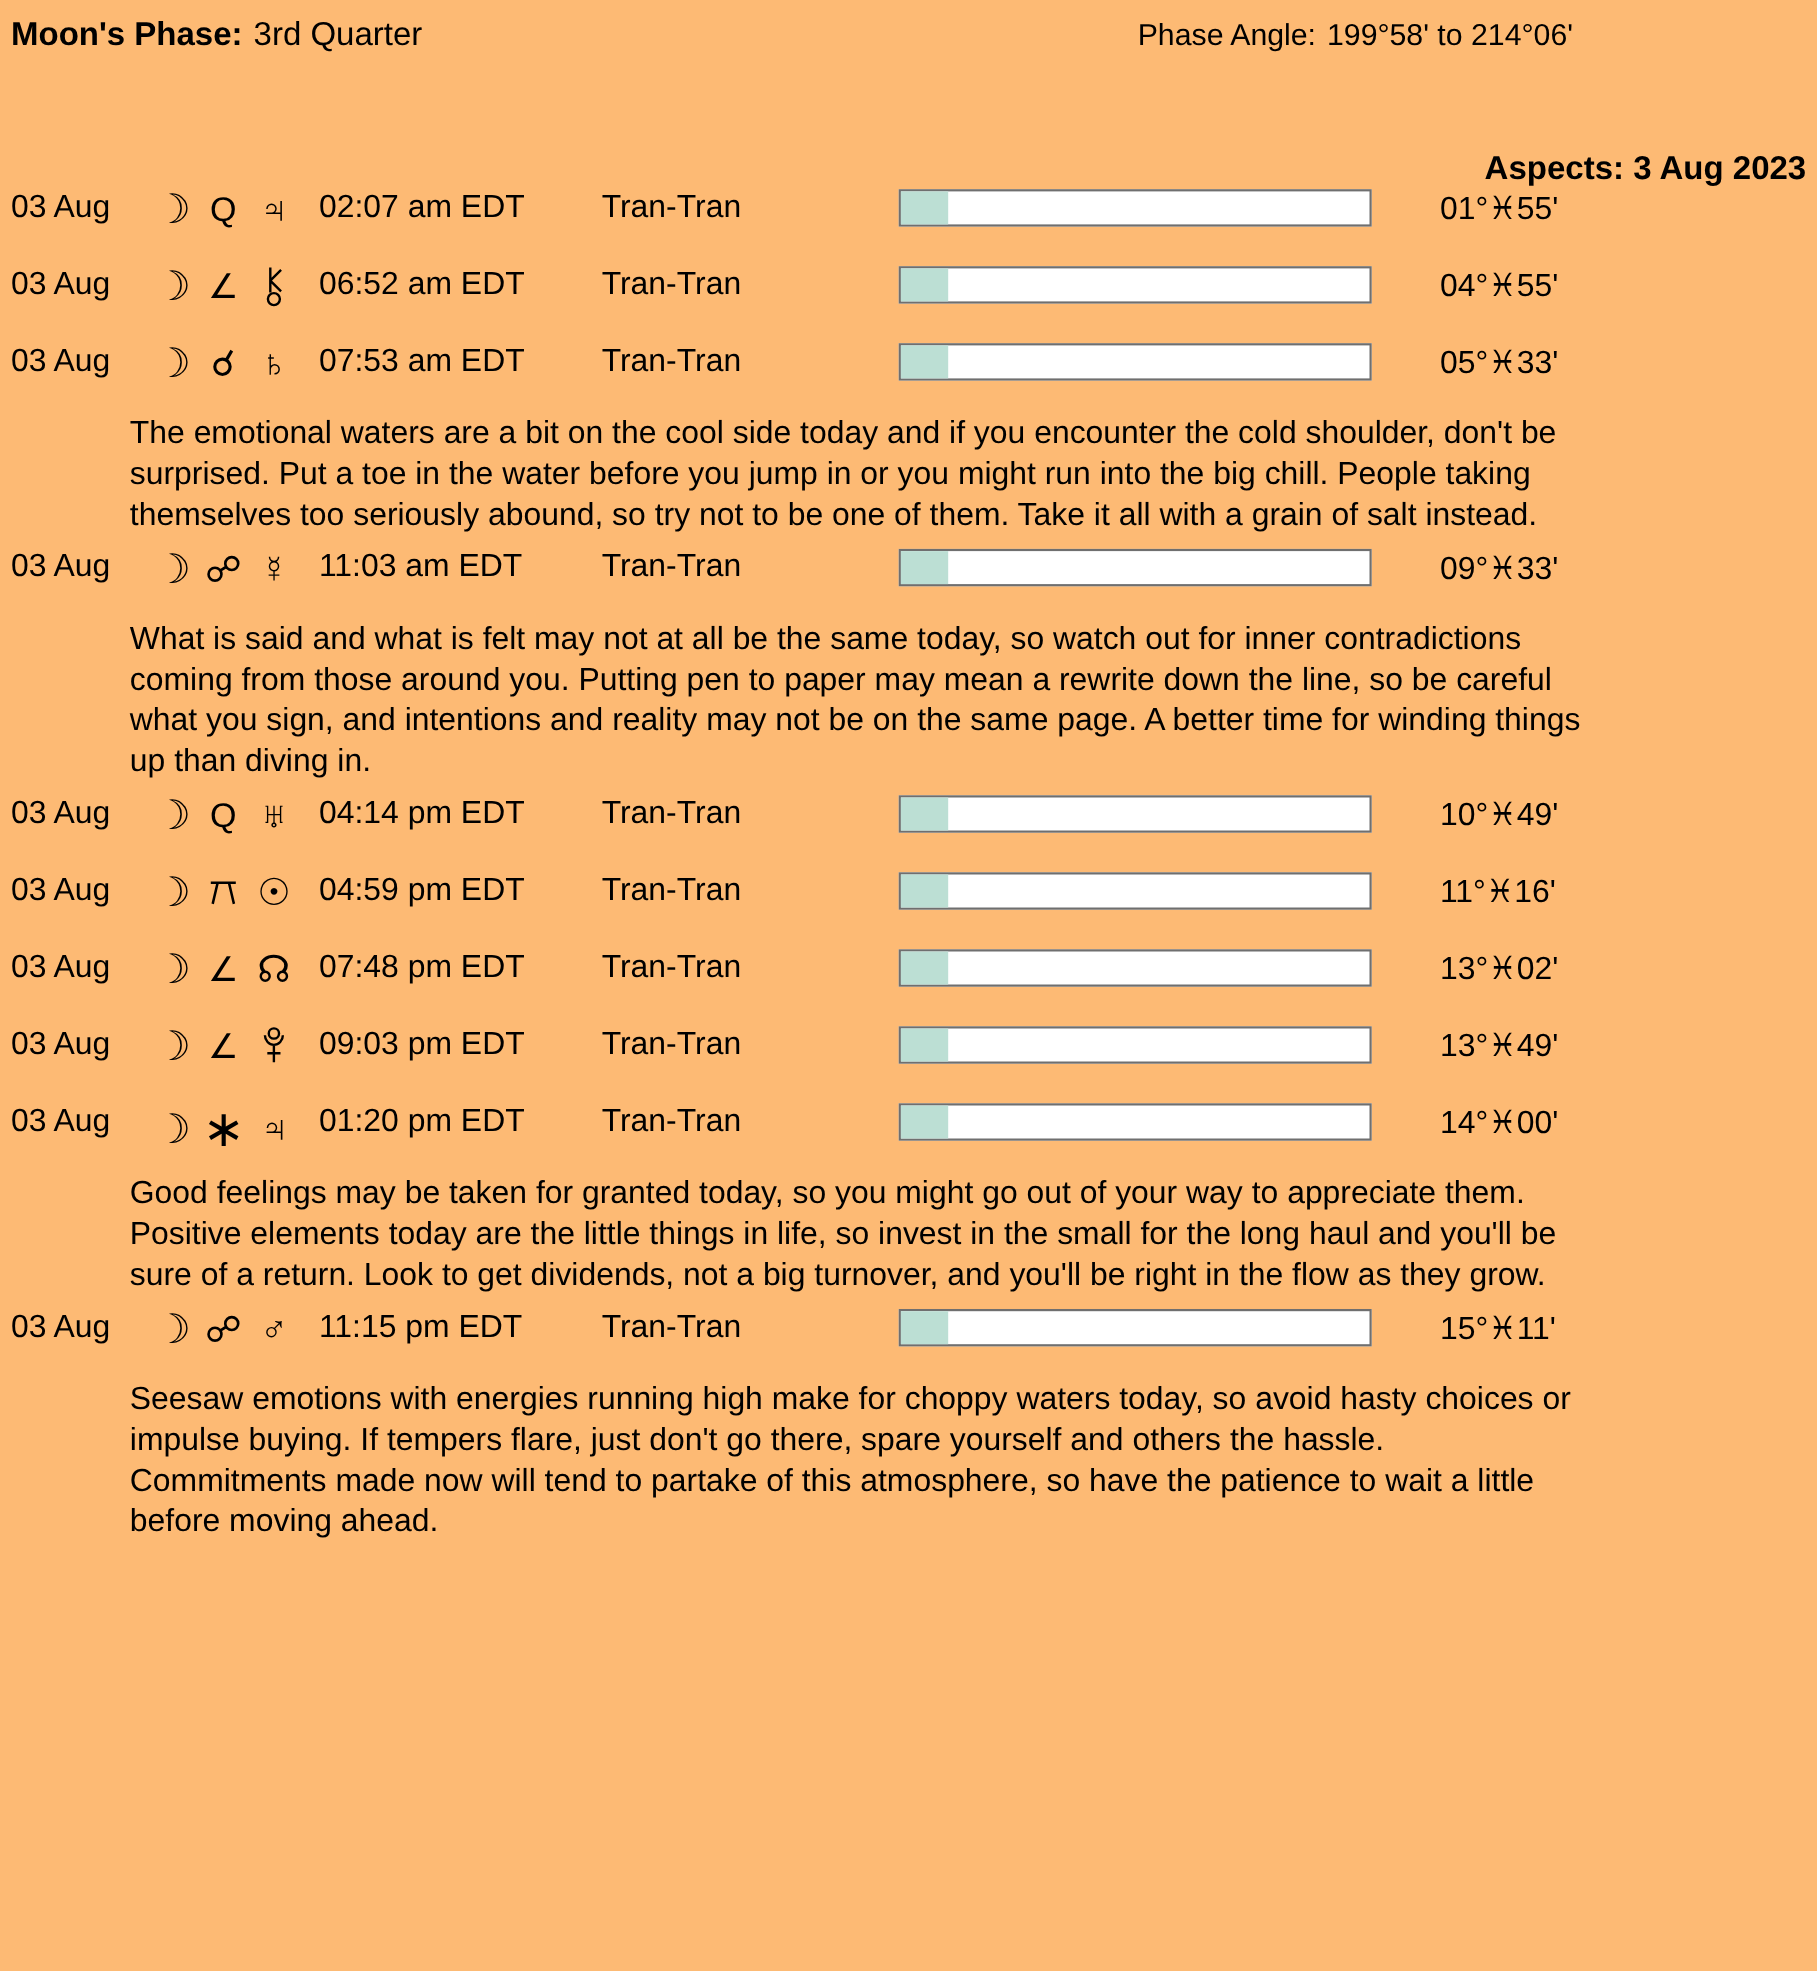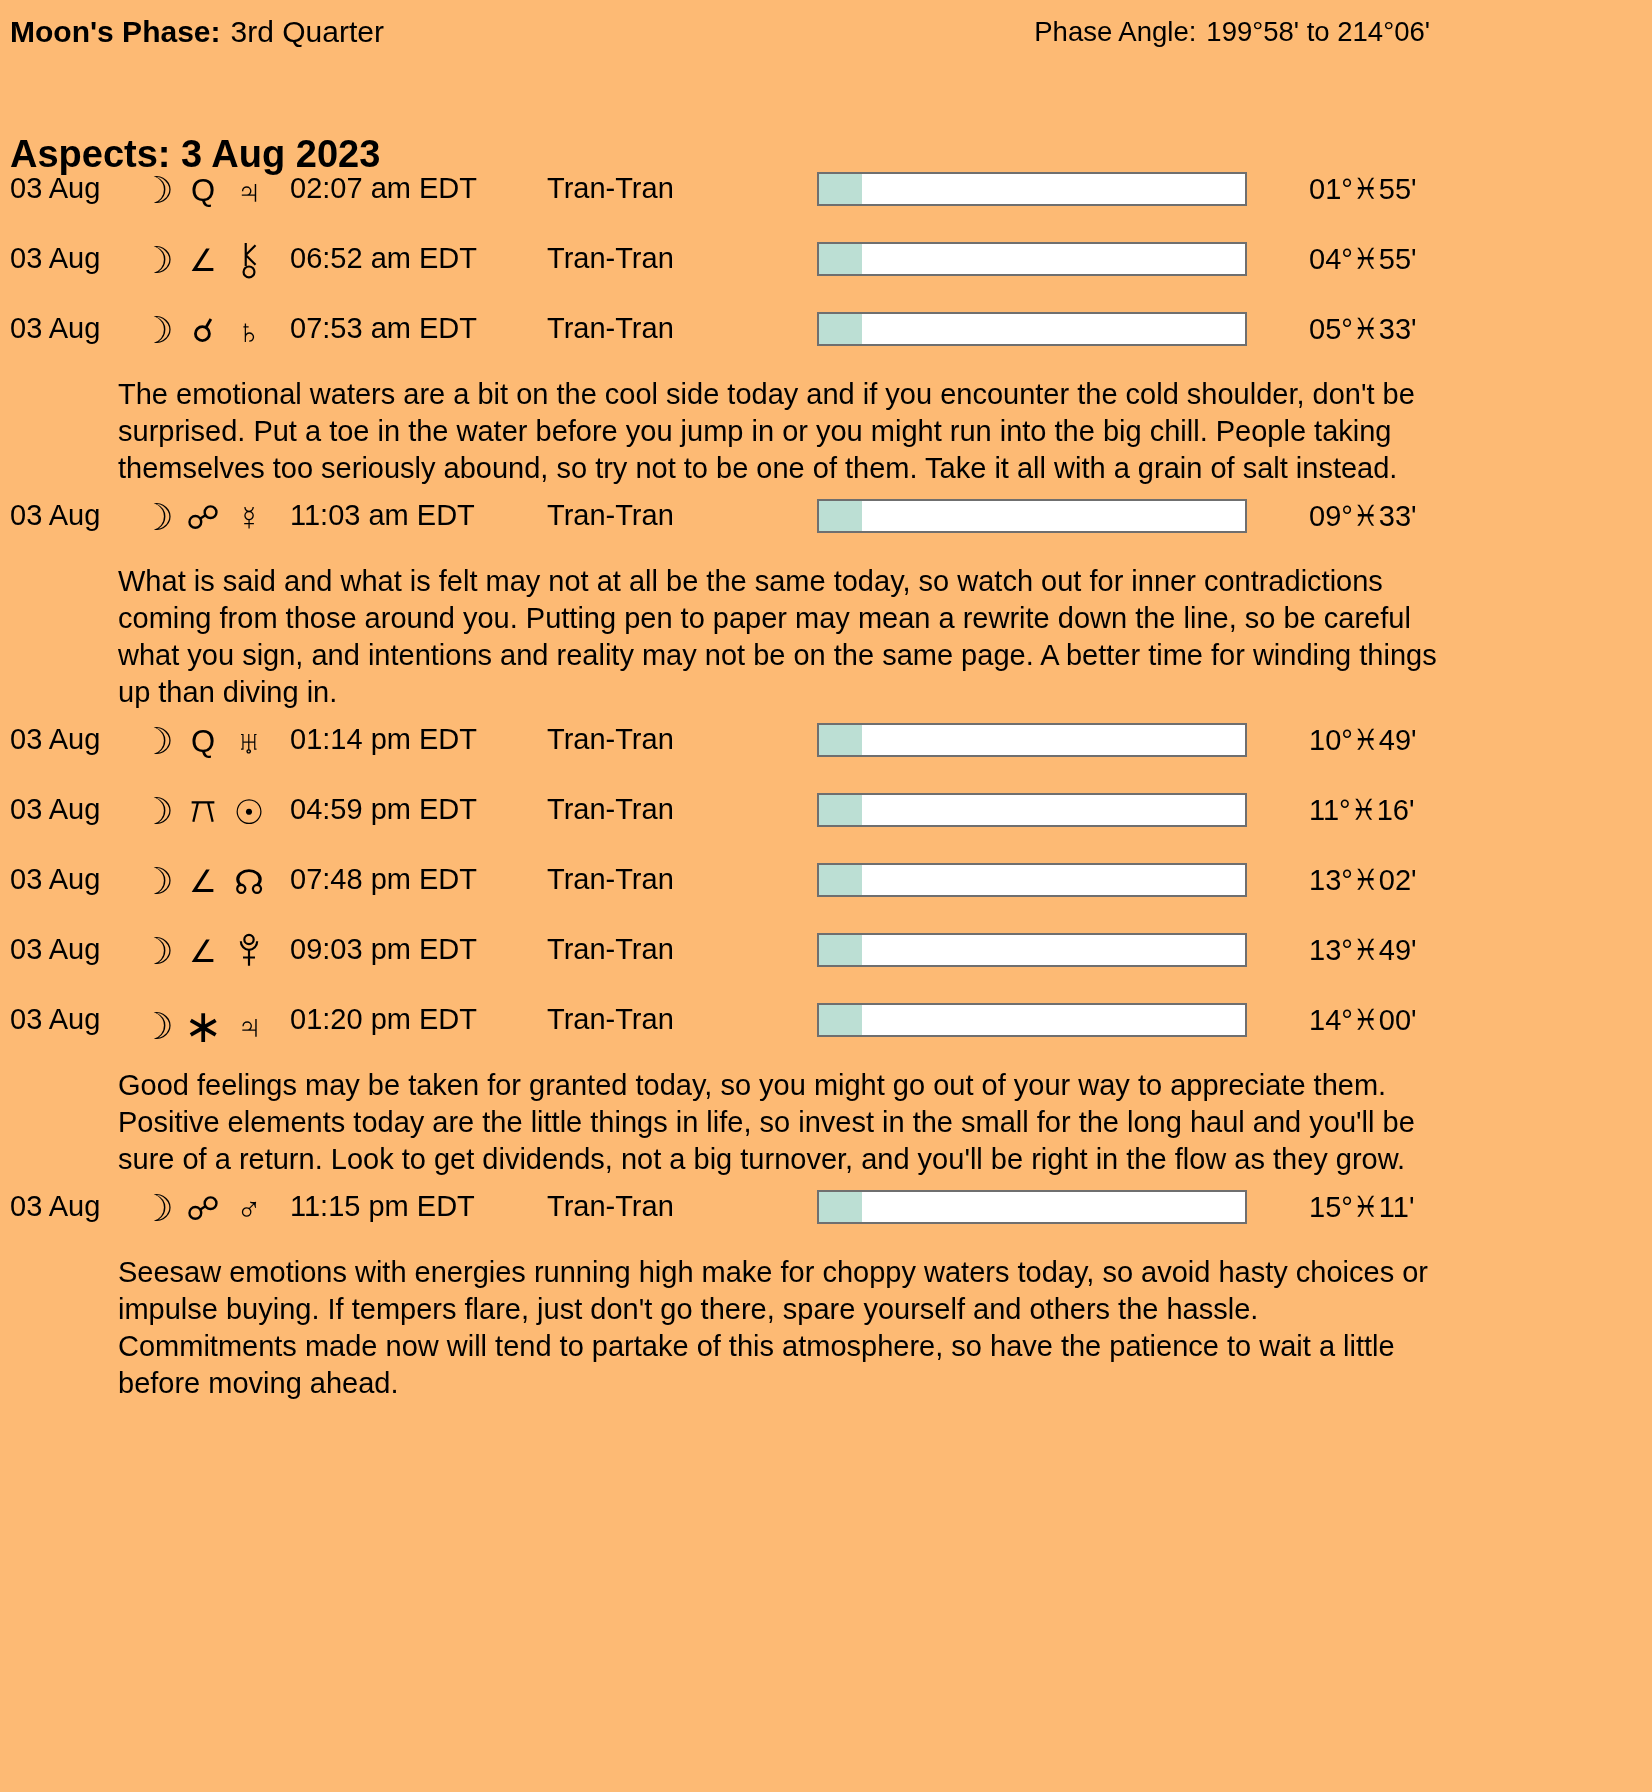--- a/index.html
+++ b/index.html
@@ -16,22 +16,22 @@
   }
   .b{font-weight:bold;}
   .hline{font-size:30px;line-height:36px;margin-bottom:34px;white-space:nowrap;}
   .hline .v{margin-left:10px;font-weight:normal;}
   .phase-angle{
     position:absolute;top:16px;right:222px;
     font-size:27.5px;font-weight:normal;
   }
   .phase-angle .pa-val{margin-left:10px;}
   .aspects-title{
-    font-size:38px;line-height:36px;font-weight:bold;
-    text-align:left;margin:86px 10px 0 0;
+    font-size:30px;line-height:36px;font-weight:bold;
+    text-align:right;margin:86px 10px 0 0;
   }
   #aspect-rows{margin-top:0;}
   .aspect-row{display:flex;align-items:flex-start;height:70px;font-size:29px;white-space:nowrap;}
   .col-date{width:128px;flex:none;}
   .col-symbols{width:152px;flex:none;display:flex;align-items:center;gap:8px;}
   .sym{display:inline-flex;align-items:center;justify-content:center;min-width:38px;font-size:34px;line-height:1;}
   .sym svg{display:block;}
   .sym-moon{font-size:37px;}
   .sym-quintile,.sym-semisquare{font-size:31px;}
   .sym-sextile{font-size:46px;}
@@ -131,21 +131,21 @@
         <span class="col-degree">09°♓33'</span>
       </div>
       <div class="aspect-text">What is said and what is felt may not at all be the same today, so watch out for inner contradictions coming from those around you. Putting pen to paper may mean a rewrite down the line, so be careful what you sign, and intentions and reality may not be on the same page. A better time for winding things up than diving in.</div>
       <div class="aspect-row">
         <span class="col-date">03 Aug</span>
         <span class="col-symbols">
           <span class="sym sym-moon">☽</span>
           <span class="sym sym-quintile">Q</span>
           <span class="sym sym-uranus">♅</span>
         </span>
-        <span class="col-time">01:14 pm EDT</span>
+        <span class="col-time">04:14 pm EDT</span>
         <span class="col-type">Tran-Tran</span>
         <span class="col-bar" style="border-color: rgb(111, 111, 111);">
           <span class="bar-fill" style="width: 10%; background: rgb(188, 223, 212);"></span>
         </span>
         <span class="col-degree">10°♓49'</span>
       </div>
       <div class="aspect-row">
         <span class="col-date">03 Aug</span>
         <span class="col-symbols">
           <span class="sym sym-moon">☽</span>

